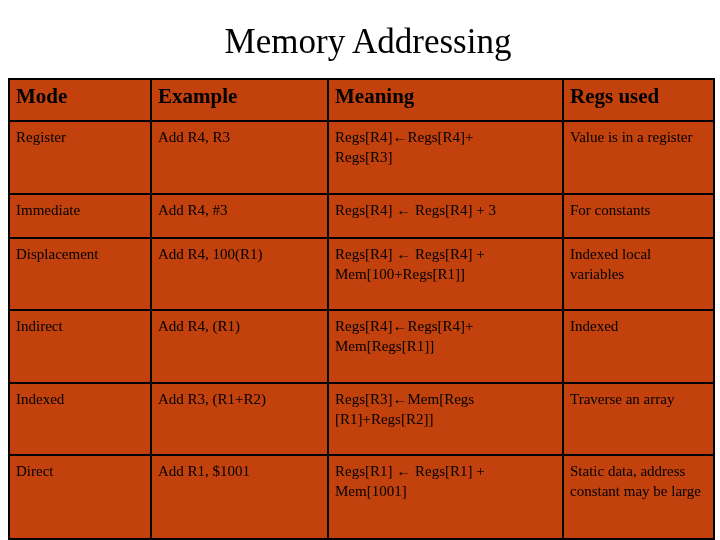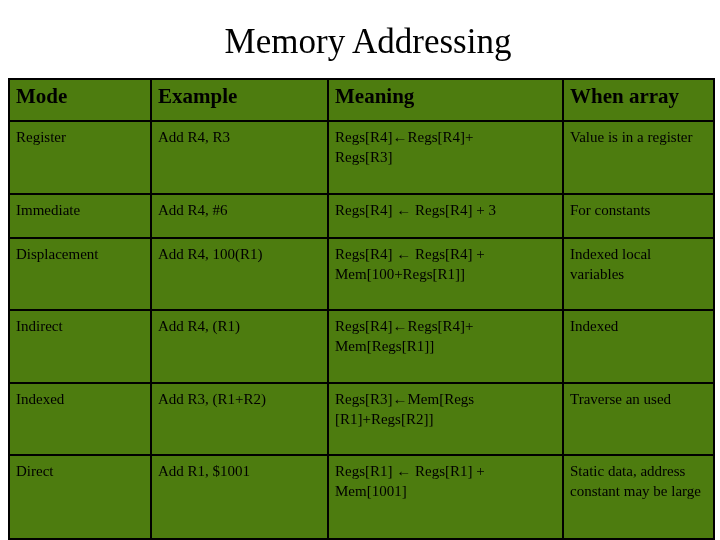--- a/index.html
+++ b/index.html
@@ -38,21 +38,21 @@
   .table-wrap {
     position: absolute;
     left: 8px;
     top: 78px;
     width: 705px;
   }
   table.addr-table {
     border-collapse: collapse;
     table-layout: fixed;
     width: 705px;
-    background: #4d7c0f;
+    background: #c2410c;
   }
   table.addr-table td,
   table.addr-table th {
     border: 2px solid #000000;
     vertical-align: top;
     text-align: left;
     padding: 5px 5px 4px 6px;
     font-family: "Liberation Serif", "DejaVu Serif", serif;
     color: #000000;
   }
@@ -96,34 +96,34 @@
         <col class="c1">
           <col class="c2">
           <col class="c3">
           <col class="c4">
       </colgroup>
       <thead>
         <tr>
           <th>Mode</th>
           <th>Example</th>
           <th>Meaning</th>
-          <th>When array</th>
+          <th>Regs used</th>
         </tr>
       </thead>
       <tbody>
         <tr class="r-register">
           <td>Register</td>
           <td>Add R4, R3</td>
           <td class="meaning">Regs[R4]←Regs[R4]+
 Regs[R3]</td>
           <td>Value is in a register</td>
         </tr>
         <tr class="r-immediate">
           <td>Immediate</td>
-          <td>Add R4, #6</td>
+          <td>Add R4, #3</td>
           <td class="meaning">Regs[R4] ← Regs[R4] + 3</td>
           <td>For constants</td>
         </tr>
         <tr class="r-displacement">
           <td>Displacement</td>
           <td>Add R4, 100(R1)</td>
           <td class="meaning">Regs[R4] ← Regs[R4] +
 Mem[100+Regs[R1]]</td>
           <td>Indexed local variables</td>
         </tr>
@@ -132,21 +132,21 @@
           <td>Add R4, (R1)</td>
           <td class="meaning">Regs[R4]←Regs[R4]+
 Mem[Regs[R1]]</td>
           <td>Indexed</td>
         </tr>
         <tr class="r-indexed">
           <td>Indexed</td>
           <td>Add R3, (R1+R2)</td>
           <td class="meaning">Regs[R3]←Mem[Regs
 [R1]+Regs[R2]]</td>
-          <td>Traverse an used</td>
+          <td>Traverse an array</td>
         </tr>
         <tr class="r-direct">
           <td>Direct</td>
           <td>Add R1, $1001</td>
           <td class="meaning">Regs[R1] ← Regs[R1] +
 Mem[1001]</td>
           <td>Static data, address constant may be large</td>
         </tr>
       </tbody>
     </table>

